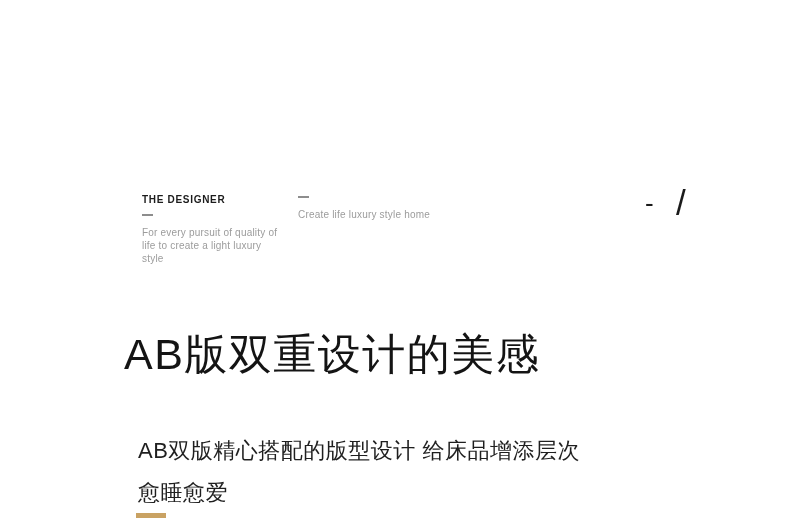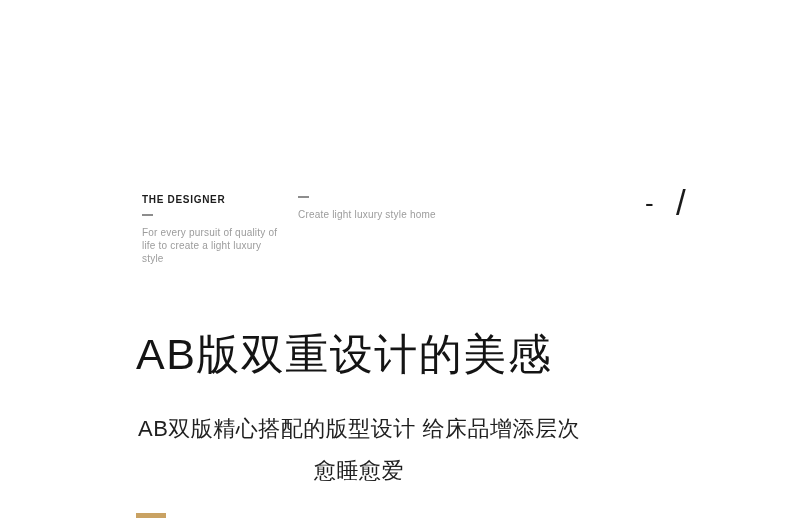--- a/index.html
+++ b/index.html
@@ -61,37 +61,36 @@
     position: absolute;
     left: 36px;
     top: 5px;
     font-size: 35px;
     line-height: 35px;
   }
 
   
   .section-title {
     position: absolute;
-    left: 108px;
+    left: 96px;
     top: 298px;
     font-size: 43px;
     font-weight: normal;
     letter-spacing: 1.5px;
     color: #141414;
     white-space: nowrap;
   }
   .section-subtitle {
     position: absolute;
     left: 103px;
-    top: 376px;
+    top: 398px;
     font-size: 22px;
     line-height: 35px;
     letter-spacing: 0.5px;
     color: #1f1f1f;
-    text-align: center;
   }
   .section-subtitle .line { display: block; white-space: nowrap; }
 
   
   .accent-bar {
     position: absolute;
     left: 108px;
     top: 485px;
     width: 30px;
     height: 5px;
@@ -104,21 +103,21 @@
 <div class="page">
 
   <div class="info-col info-col--designer">
     <div class="info-title">THE DESIGNER</div>
     <div class="info-divider"></div>
     <div class="info-desc">For every pursuit of quality of life to create a light luxury style</div>
   </div>
 
   <div class="info-col info-col--email">
     <div class="info-divider"></div>
-    <div class="info-desc">Create light luxury style home</div>
+    <div class="info-desc">Create life luxury style home</div>
   </div>
 
   <div class="pagination">
     <span class="pag-current">-</span>
     <span class="pag-sep">/</span>
   </div>
 
   <h1 class="section-title">AB版双重设计的美感</h1>
 
   <div class="section-subtitle">

